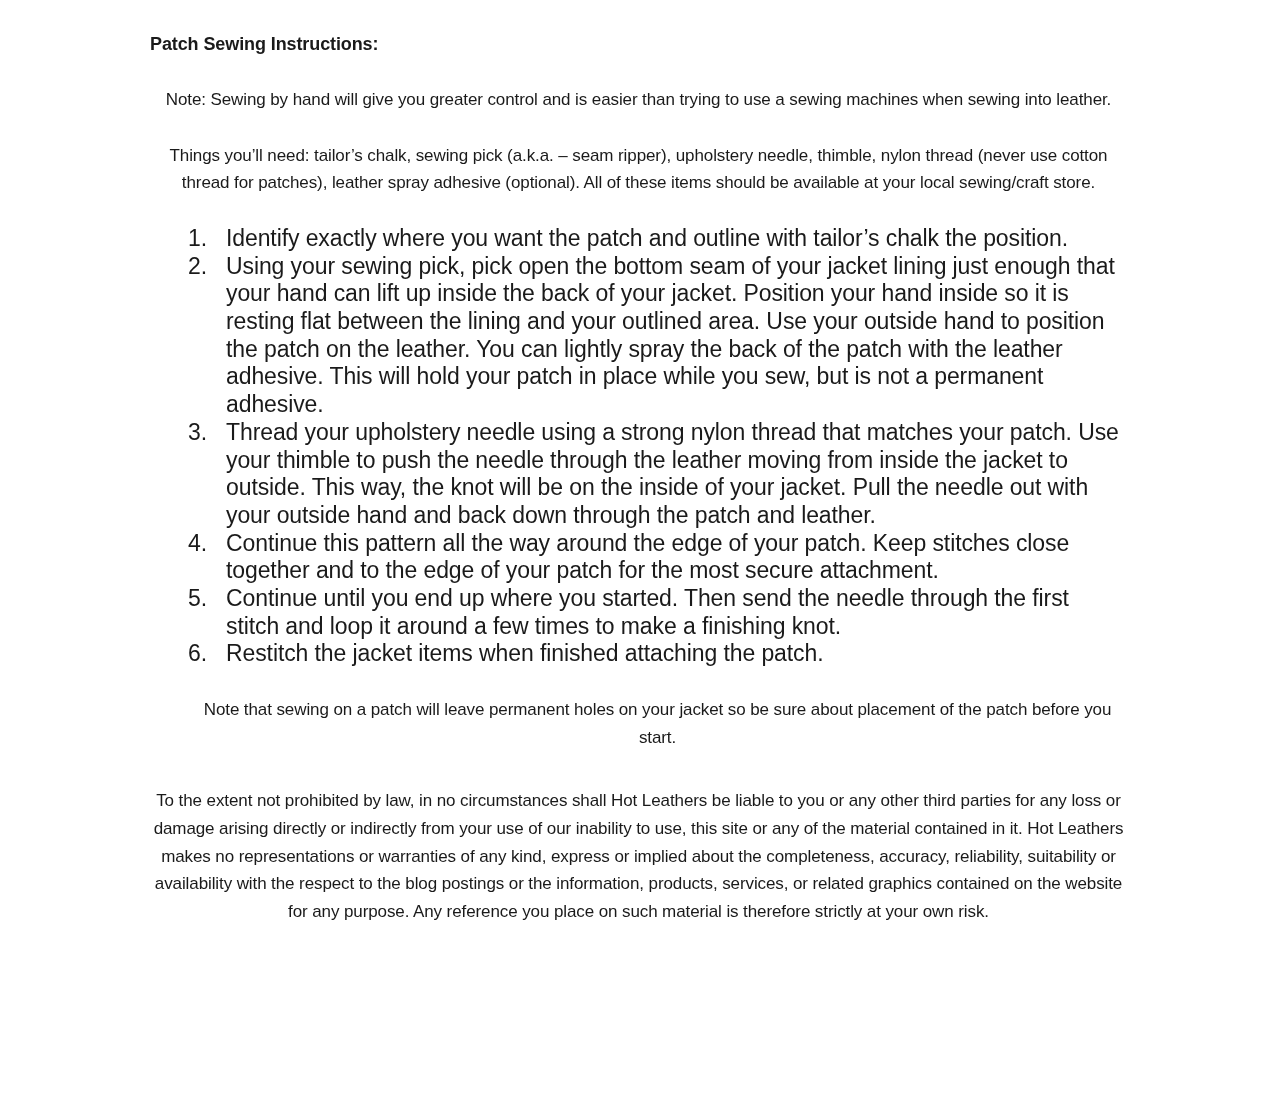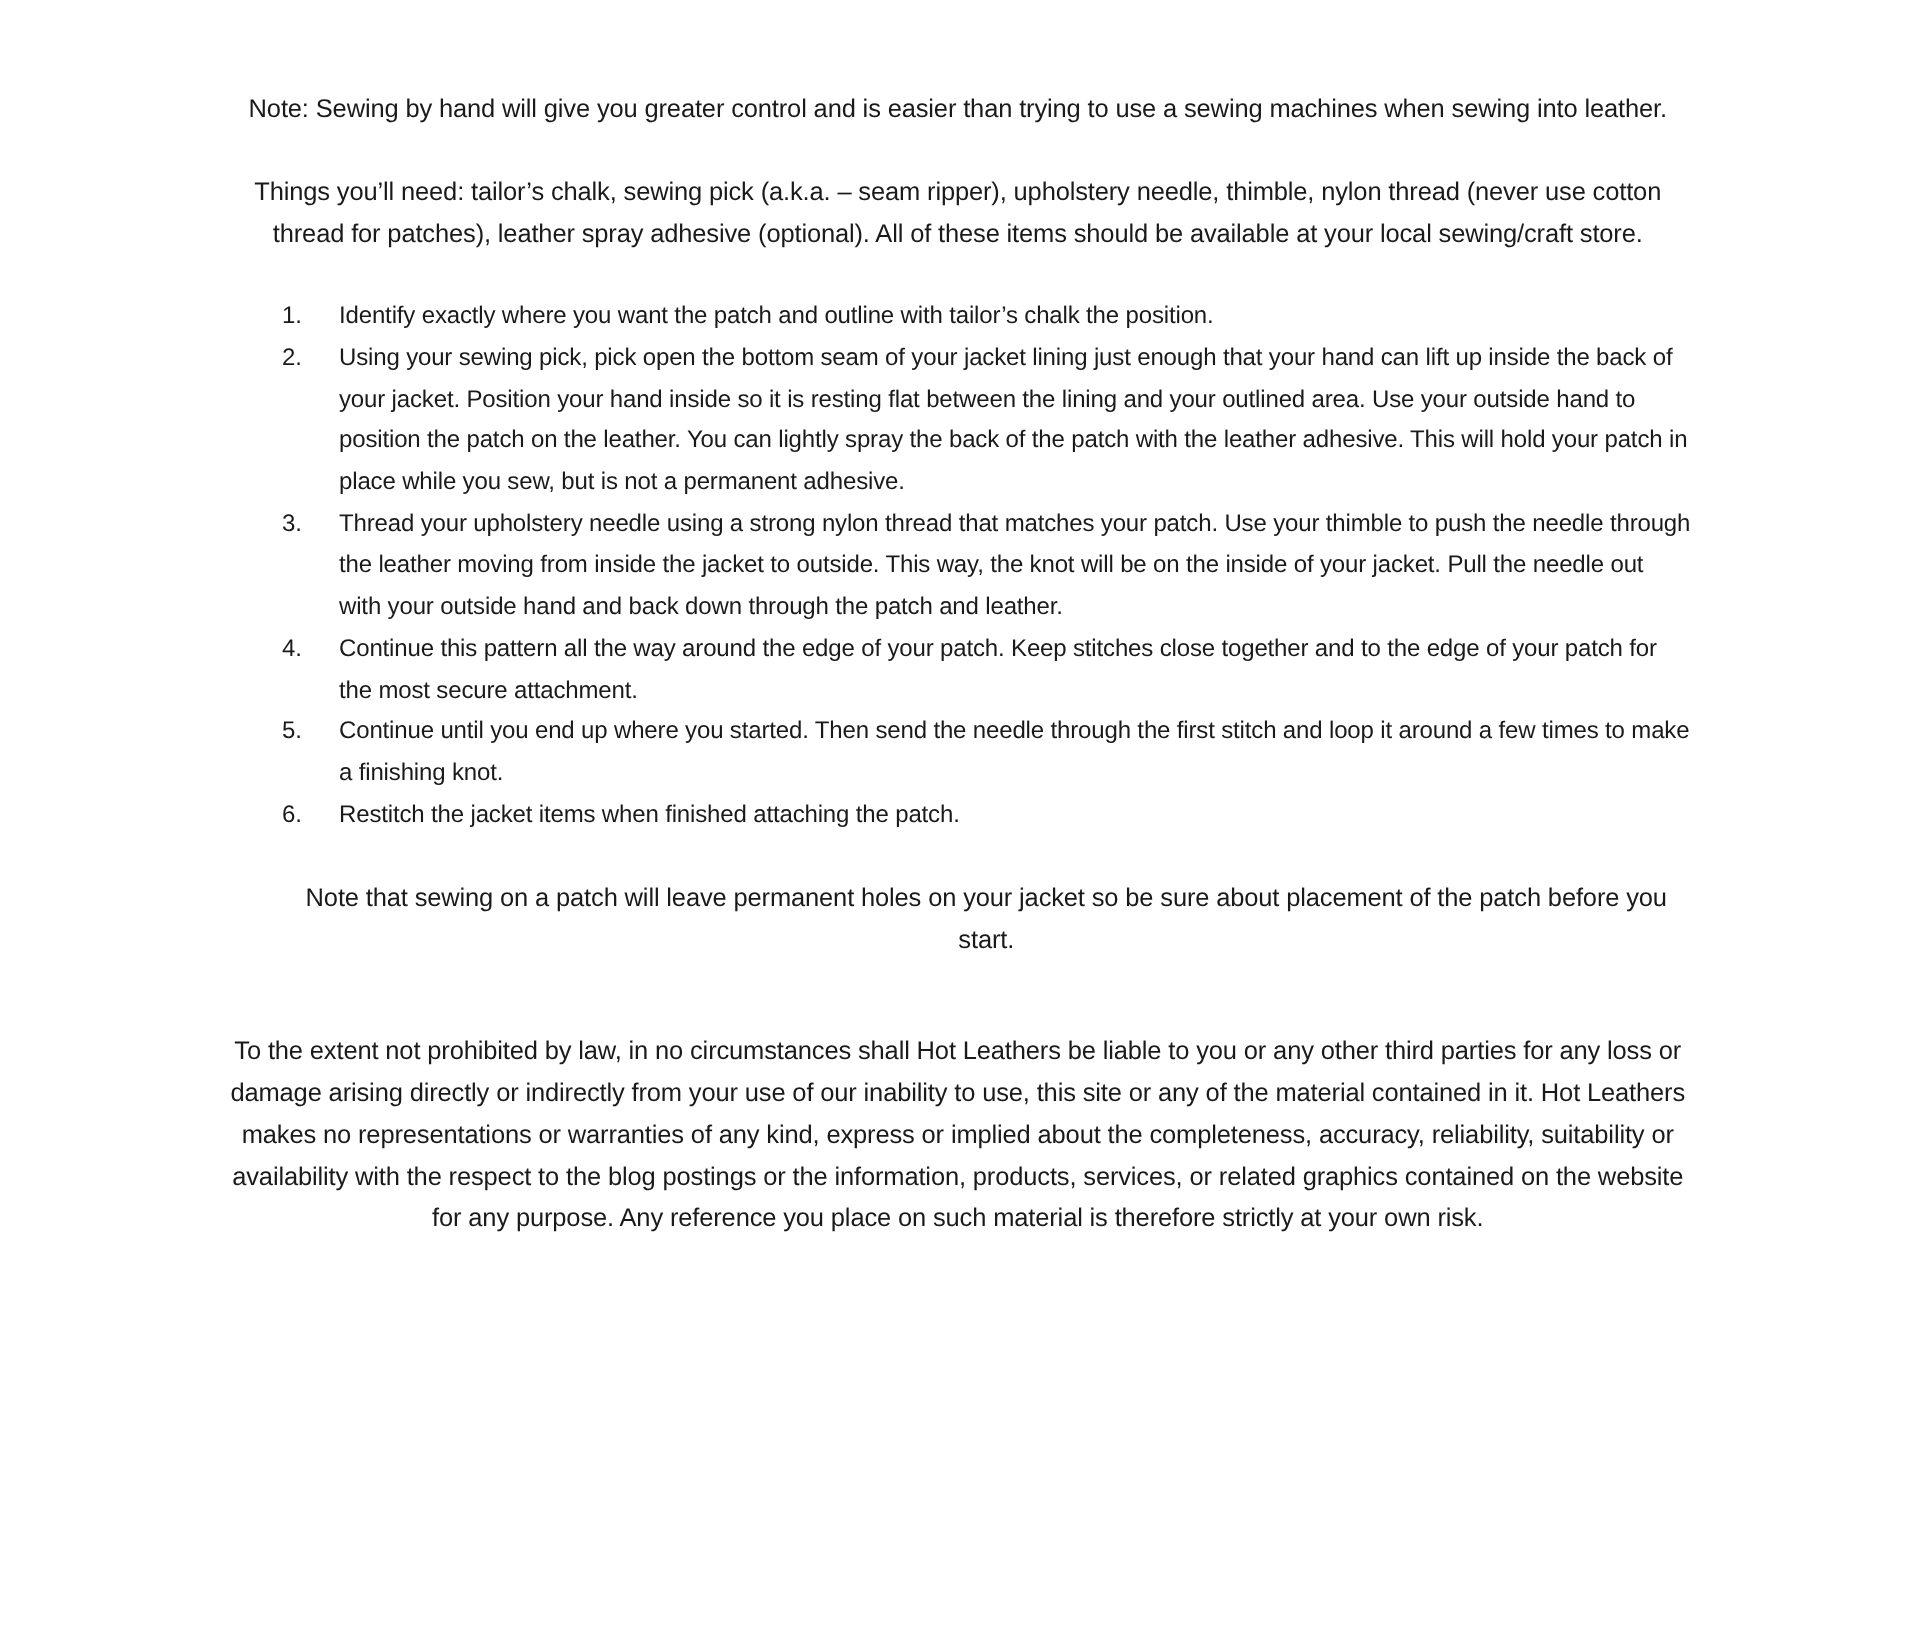--- a/index.html
+++ b/index.html
@@ -33,21 +33,21 @@
     line-height: 27.7px;
     margin: 27.7px 0 0 0;
     letter-spacing: -0.1px;
     text-align: center;
   }
   ol.steps {
     list-style: none;
     counter-reset: step;
     margin: 27.7px 0 0 0;
     padding: 0;
-    font-size: 16px;
+    font-size: 23px;
     line-height: 27.7px;
     letter-spacing: -0.1px;
   }
   ol.steps li {
     counter-increment: step;
     position: relative;
     padding-left: 76px;
     margin: 0;
   }
   ol.steps li::before {
@@ -56,27 +56,28 @@
     left: 38px;
     top: 0;
   }
   .indent-block {
     margin: 27.7px 0 0 38px;
   }
   .indent-block .para {
     margin: 0;
   }
   .disclaimer {
-    margin-top: 47px;
+    margin-top: 36px;
   }
 </style>
 </head>
 <body>
 
 <div class="page">
+  <h1 class="doc-title">Patch Sewing Instructions:</h1>
 
   <p class="para">Note: Sewing by hand will give you greater control and is easier than trying to use a sewing machines when sewing into leather.</p>
 
   <p class="para">Things you’ll need: tailor’s chalk, sewing pick (a.k.a. – seam ripper), upholstery needle, thimble, nylon thread (never use cotton thread for patches), leather spray adhesive (optional). All of these items should be available at your local sewing/craft store.</p>
 
   <ol class="steps">
       <li>Identify exactly where you want the patch and outline with tailor’s chalk the position.</li>
       <li>Using your sewing pick, pick open the bottom seam of your jacket lining just enough that your hand can lift up inside the back of your jacket. Position your hand inside so it is resting flat between the lining and your outlined area. Use your outside hand to position the patch on the leather. You can lightly spray the back of the patch with the leather adhesive. This will hold your patch in place while you sew, but is not a permanent adhesive.</li>
       <li>Thread your upholstery needle using a strong nylon thread that matches your patch. Use your thimble to push the needle through the leather moving from inside the jacket to outside. This way, the knot will be on the inside of your jacket. Pull the needle out with your outside hand and back down through the patch and leather.</li>
       <li>Continue this pattern all the way around  the edge of your patch. Keep stitches close together and to the edge of your patch for the most secure attachment.</li>

